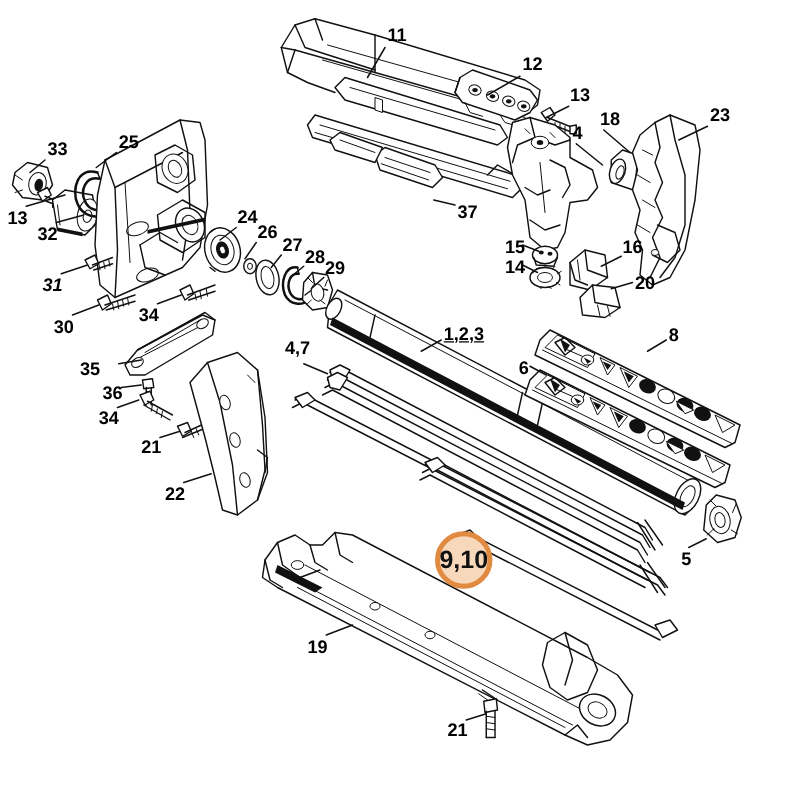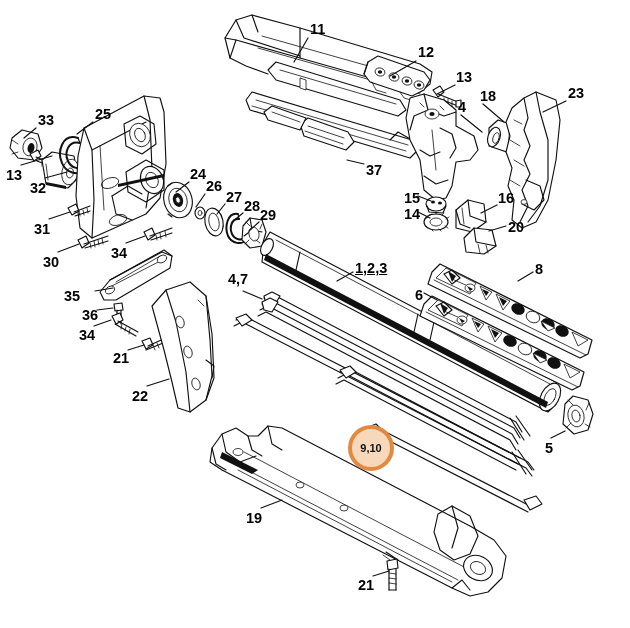--- a/index.html
+++ b/index.html
@@ -48,21 +48,21 @@
     height: 46px;
     border-radius: 50%;
     background: #f7d8bb;
     border: 4px solid #e08a42;
     box-sizing: border-box;
     display: flex;
     align-items: center;
     justify-content: center;
     font-family: "Liberation Sans", sans-serif;
     font-weight: bold;
-    font-size: 11px;
+    font-size: 20px;
     color: #111111;
     pointer-events: auto;
   }
   
   .ln { fill: none; stroke: #111111; stroke-width: 1.15; stroke-linecap: round; stroke-linejoin: round; }
   .ln-thin { fill: none; stroke: #111111; stroke-width: 0.8; stroke-linecap: round; stroke-linejoin: round; }
   .ln-thick { fill: none; stroke: #111111; stroke-width: 2.0; stroke-linecap: round; stroke-linejoin: round; }
   .sld { fill: #ffffff; stroke: #111111; stroke-width: 1.15; stroke-linejoin: round; }
   .sld-thin { fill: #ffffff; stroke: #111111; stroke-width: 0.8; stroke-linejoin: round; }
   .blk { fill: #111111; stroke: none; }
@@ -482,21 +482,21 @@
       <div class="callout" style="left: 6px; top: 168px;">13</div>
       <div class="callout" style="left: 30px; top: 181px;">32</div>
       <div class="callout" style="left: 366px; top: 163px;">37</div>
       <div class="callout" style="left: 190px; top: 167px;">24</div>
       <div class="callout" style="left: 206px; top: 179px;">26</div>
       <div class="callout" style="left: 404px; top: 191px;">15</div>
       <div class="callout" style="left: 226px; top: 190px;">27</div>
       <div class="callout" style="left: 498px; top: 191px;">16</div>
       <div class="callout" style="left: 244px; top: 199px;">28</div>
       <div class="callout" style="left: 404px; top: 207px;">14</div>
-      <div class="callout" style="left: 34px; top: 222px;">31</div>
+      <div class="callout" style="left: 34px; top: 222px; font-style: italic;">31</div>
       <div class="callout" style="left: 508px; top: 220px;">20</div>
       <div class="callout" style="left: 260px; top: 208px;">29</div>
       <div class="callout" style="left: 43px; top: 255px; text-align: center;">30</div>
       <div class="callout" style="left: 111px; top: 246px;">34</div>
       <div class="callout" style="left: 355px; top: 261px; text-decoration: underline;">1,2,3</div>
       <div class="callout" style="left: 535px; top: 262px;">8</div>
       <div class="callout" style="left: 228px; top: 272px;">4,7</div>
       <div class="callout" style="left: 415px; top: 288px;">6</div>
       <div class="callout" style="left: 64px; top: 289px;">35</div>
       <div class="callout" style="left: 82px; top: 308px;">36</div>

